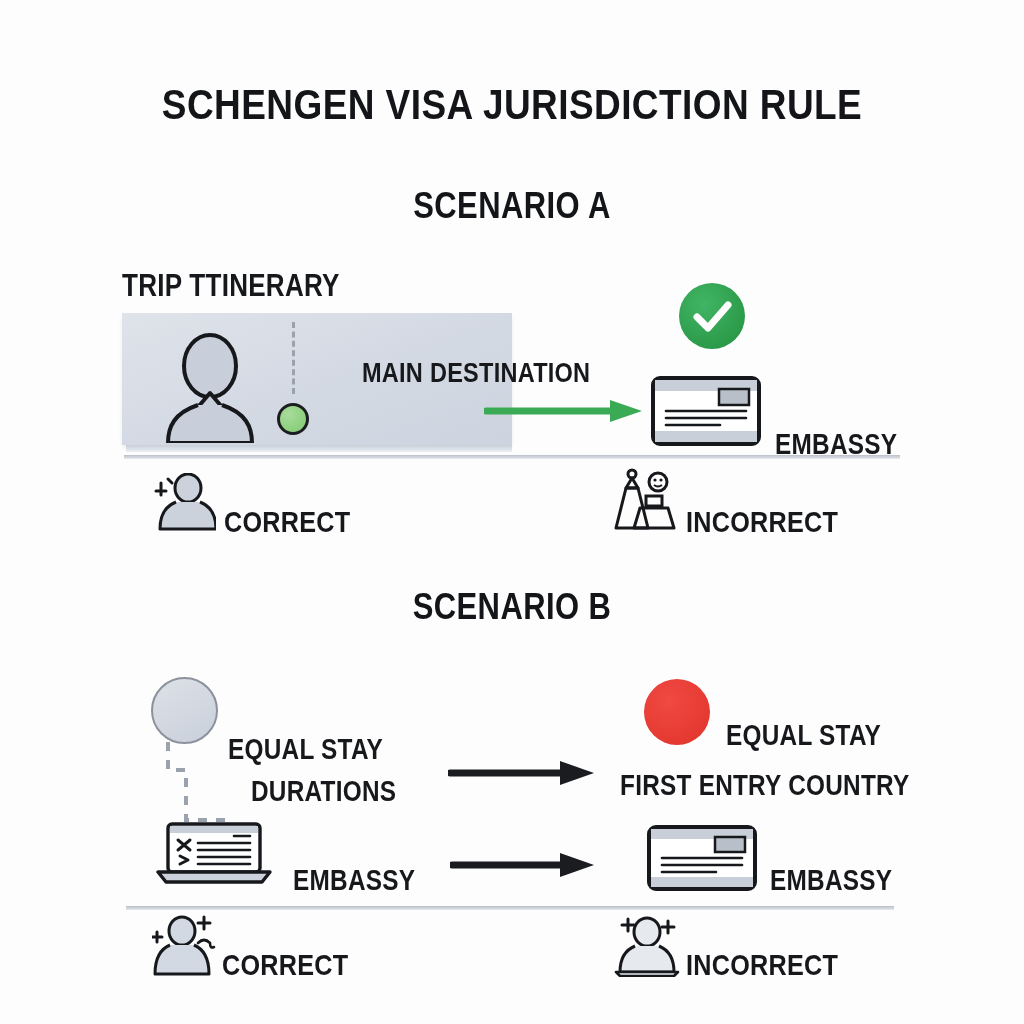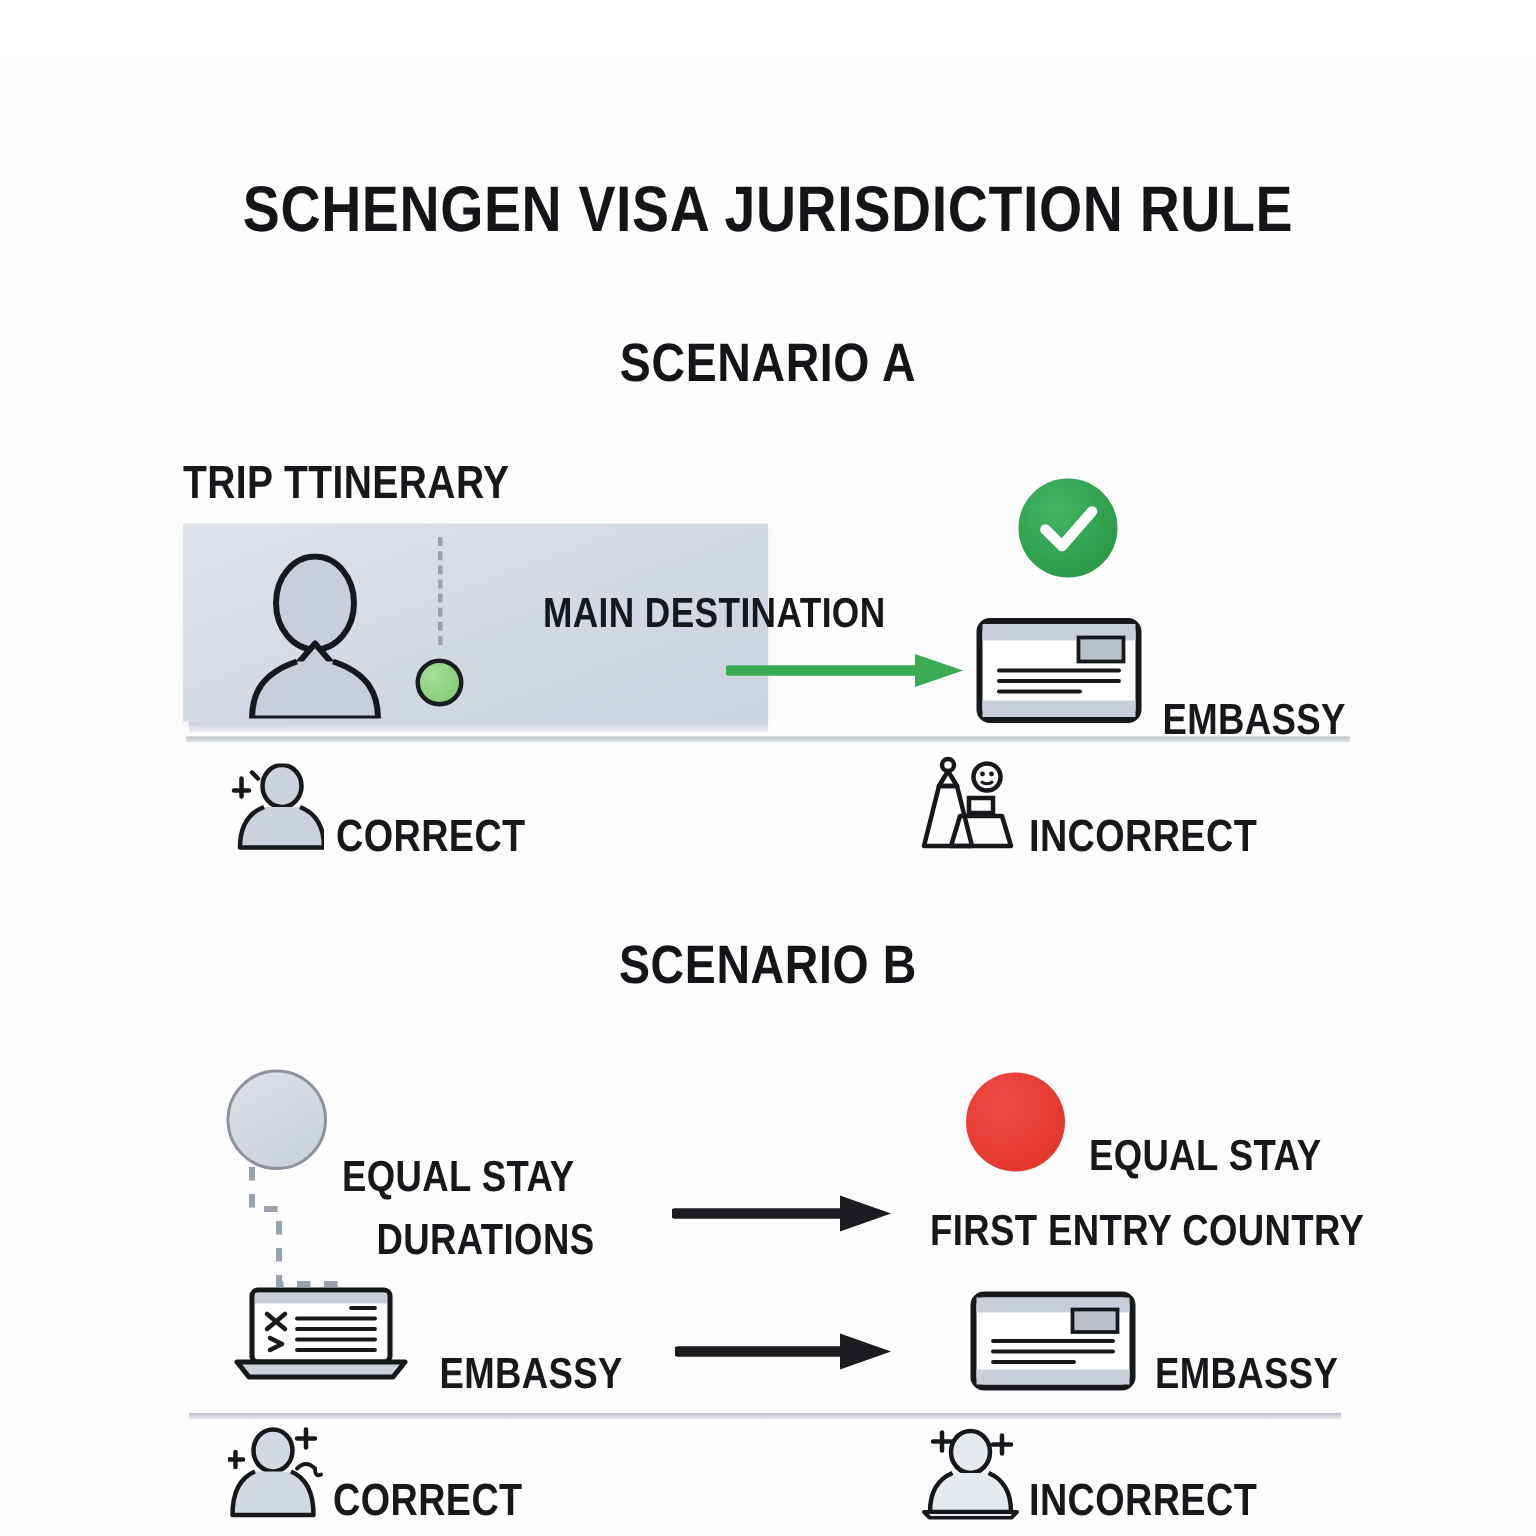--- a/index.html
+++ b/index.html
@@ -3,21 +3,21 @@
 <meta charset="utf-8">
 <style>
   html,body{margin:0;padding:0;}
   body{
     width:1024px;height:1024px;
     background:#ffffff;
     font-family:"Liberation Sans", sans-serif;
     overflow:hidden;
     position:relative;
   }
-  #stage{position:absolute;inset:0;background:#fdfdfd;margin-top:36px;}
+  #stage{position:absolute;inset:0;background:#fdfdfd;}
 
   .ttl{
     position:absolute;text-align:center;width:100%;
     font-weight:700;color:#141518;
     letter-spacing:.5px;
     transform:scaleX(.86);
     white-space:nowrap;
   }
   #main-title{top:80px;font-size:43px;}
   #sa-title{top:185px;font-size:36px;}

